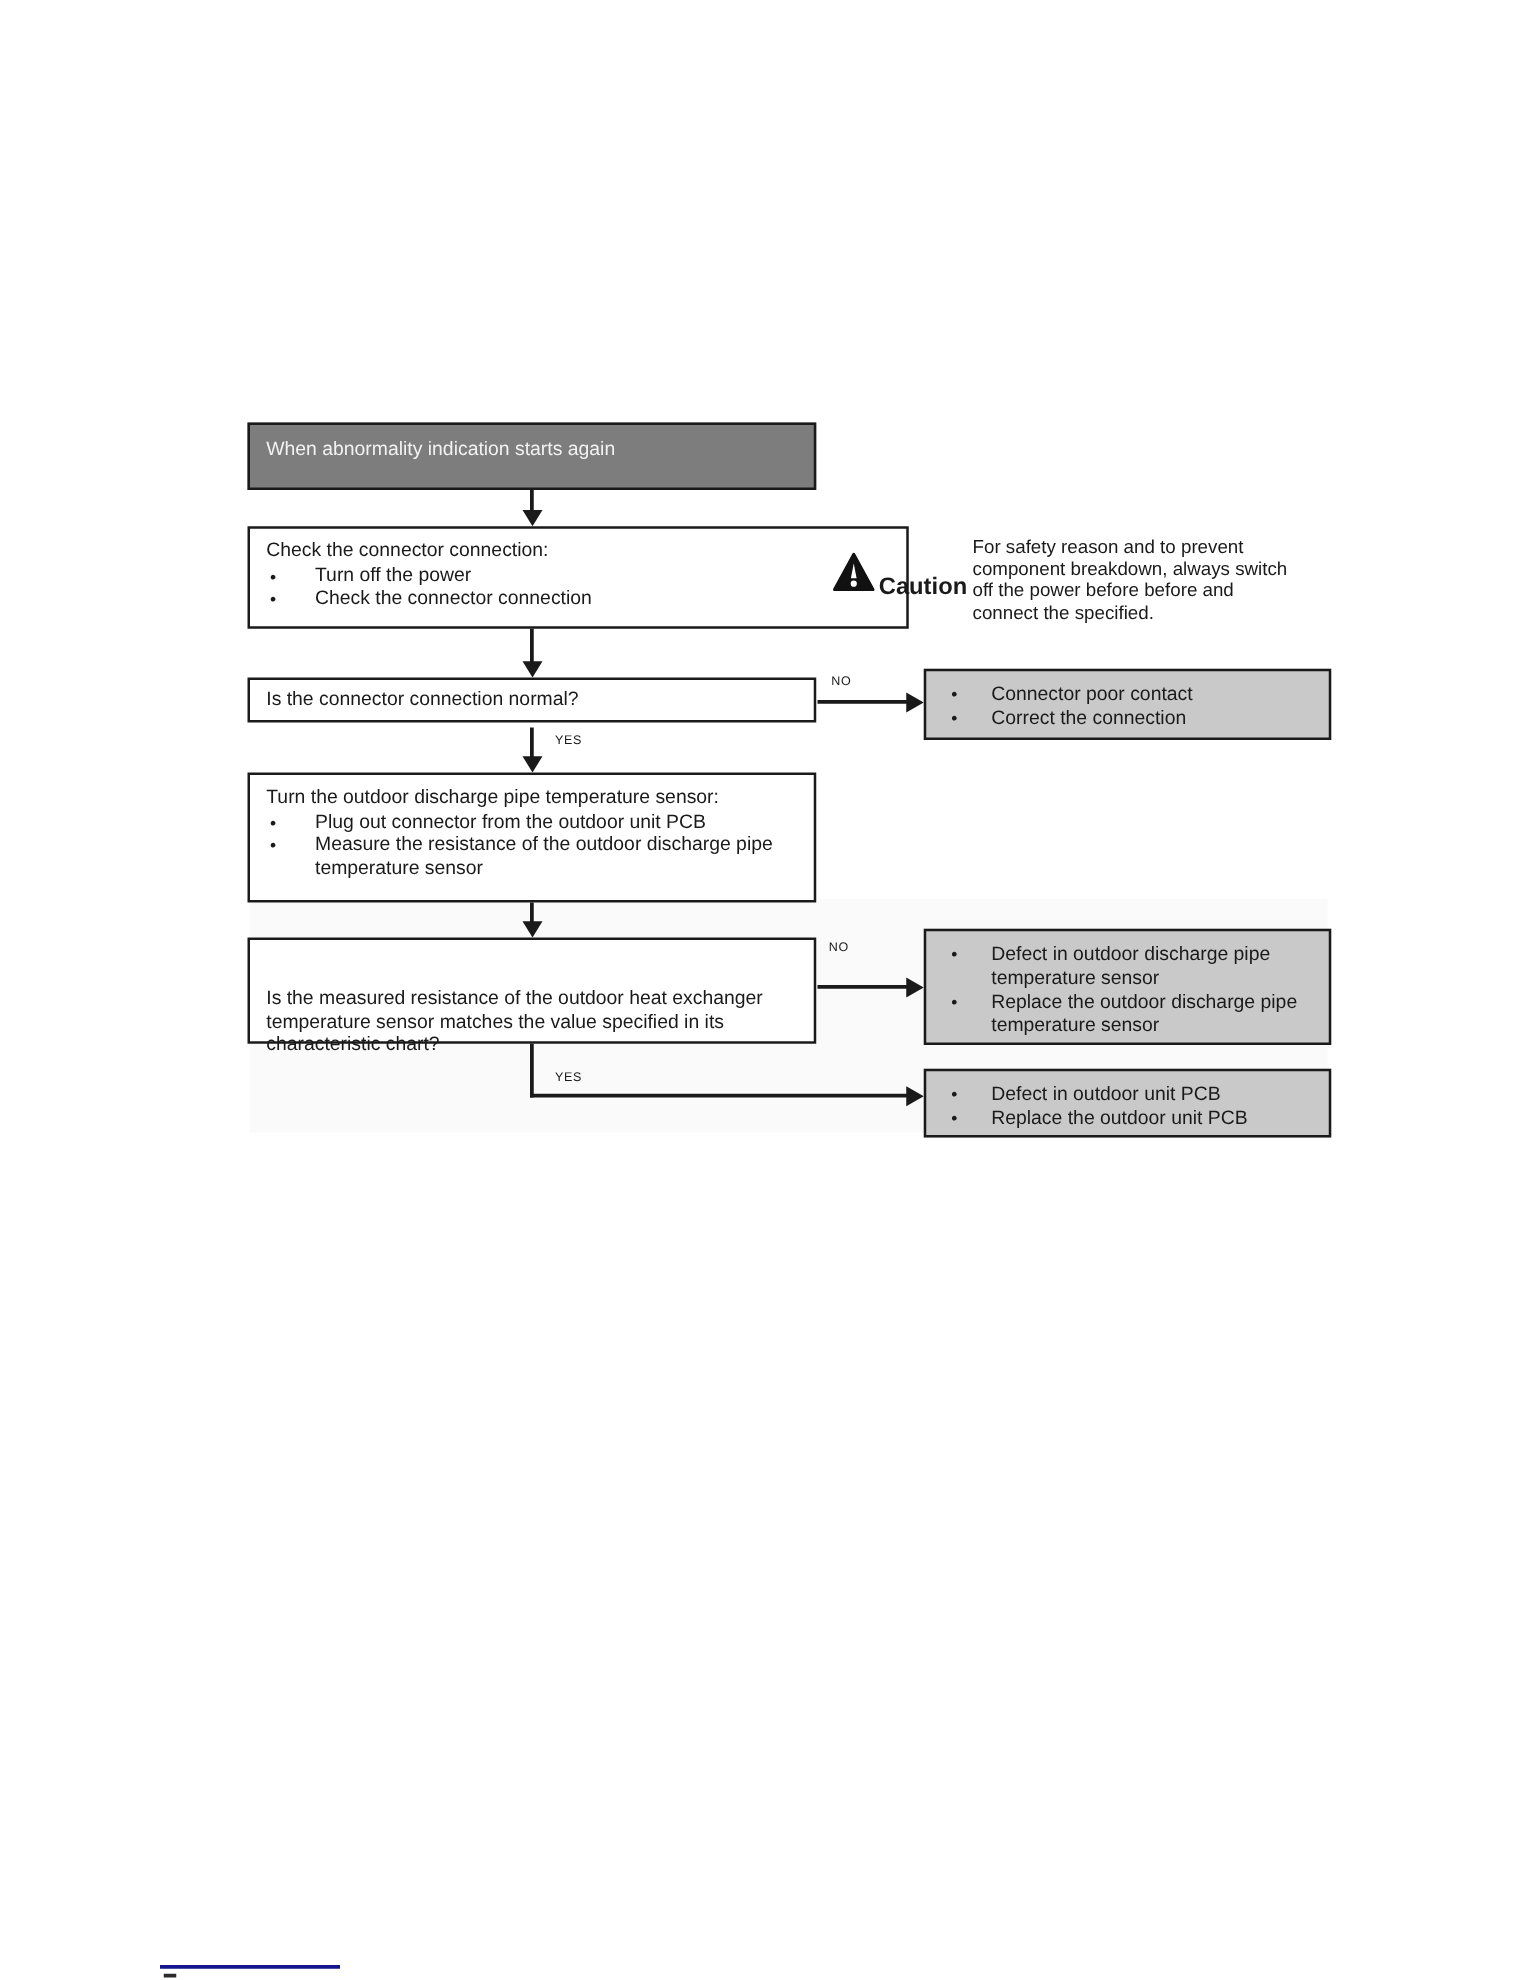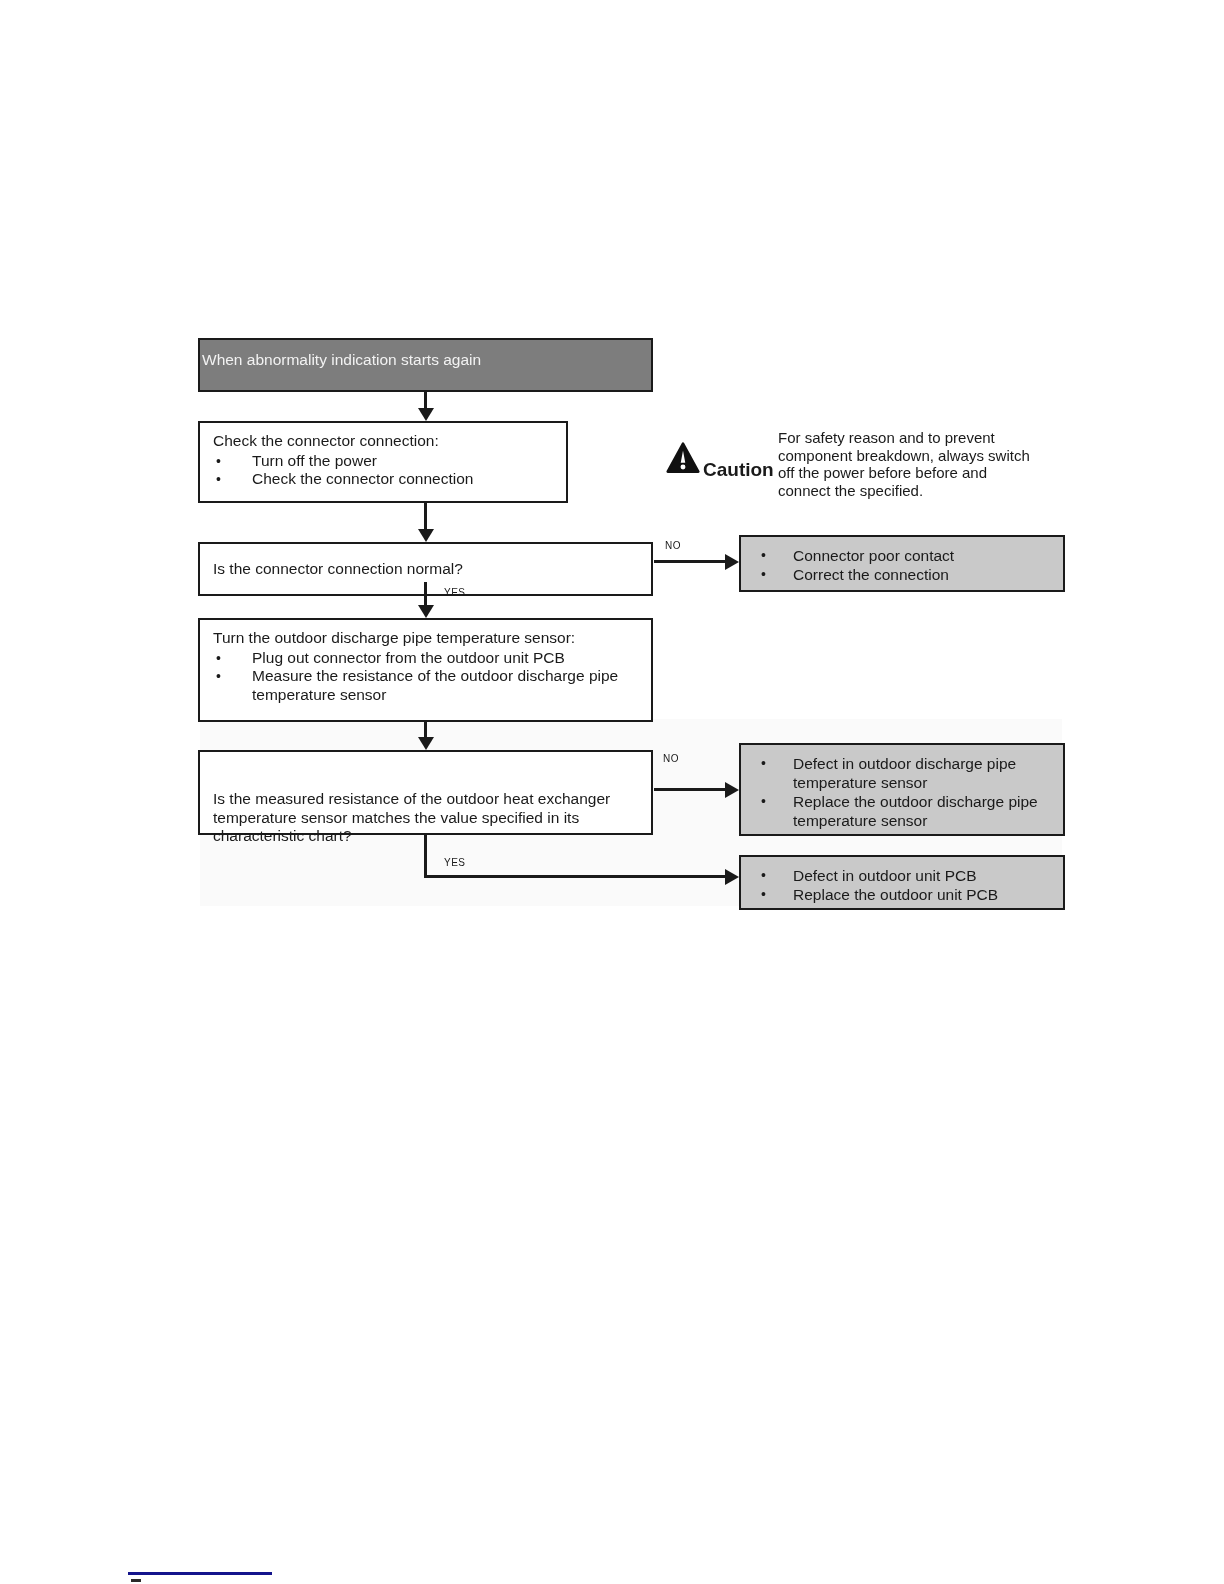--- a/index.html
+++ b/index.html
@@ -20,21 +20,21 @@
   .box {
     position: absolute;
     border: 2px solid var(--line-color, #1a1a1a);
     background: #ffffff;
     font-size: 15.5px;
     line-height: 18.5px;
   }
   .box.start {
     background: var(--start-box-fill, #7d7d7d);
     color: #f2f2f2;
-    padding: 11px 2px;
+    padding: 11px 13px;
   }
   .box.process { padding: 9px 13px; }
   .box.decision-short {
     display: flex;
     align-items: center;
     padding-left: 13px;
   }
   .box.decision-long { padding: 10px 13px; }
   .box.result {
     background: var(--result-box-fill, #c9c9c9);
@@ -96,21 +96,21 @@
 
   <div class="shade-band" style="left:200px; top:719px; width:862px; height:187px;"></div>
 
   <div class="box start" style="left:198px; top:338px; width:455px; height:54px;">
     <span>When abnormality indication starts again</span>
   </div>
 
   <div class="vline" style="left:424px; top:392px; width:3px; height:17px;"></div>
   <div class="arrow-down" style="left:418px; top:408px;"></div>
 
-  <div class="box process" style="left:198px; top:421px; width:370px; height:82px;">
+  <div class="box process" style="left:198px; top:421px; width:529px; height:82px;">
     <div class="box-title">Check the connector connection:</div>
     <div class="bullet-row">
       <span class="dot">•</span>
       <span class="bullet-text">Turn off the power</span>
     </div>
     <div class="bullet-row">
       <span class="dot">•</span>
       <span class="bullet-text">Check the connector connection</span>
     </div>
   </div>
@@ -126,21 +126,21 @@
   <div class="caution-text" style="left:778px; top:429px;">
     <div>For safety reason and to prevent</div>
     <div>component breakdown, always switch</div>
     <div>off the power before before and</div>
     <div>connect the specified.</div>
   </div>
 
   <div class="vline" style="left:424px; top:503px; width:3px; height:27px;"></div>
   <div class="arrow-down" style="left:418px; top:529px;"></div>
 
-  <div class="box decision-short" style="left:198px; top:542px; width:455px; height:54px;">
+  <div class="box decision-short" style="left:198px; top:542px; width:455px; height:36px;">
     <span>Is the connector connection normal?</span>
   </div>
 
   <div class="branch-label" style="left:665px; top:540px;">NO</div>
   <div class="hline" style="left:654px; top:560px; width:72px; height:3px;"></div>
   <div class="arrow-right" style="left:725px; top:554px;"></div>
 
   <div class="box result" style="left:739px; top:535px; width:326px; height:57px;">
     <div class="bullet-row">
       <span class="dot">•</span>

